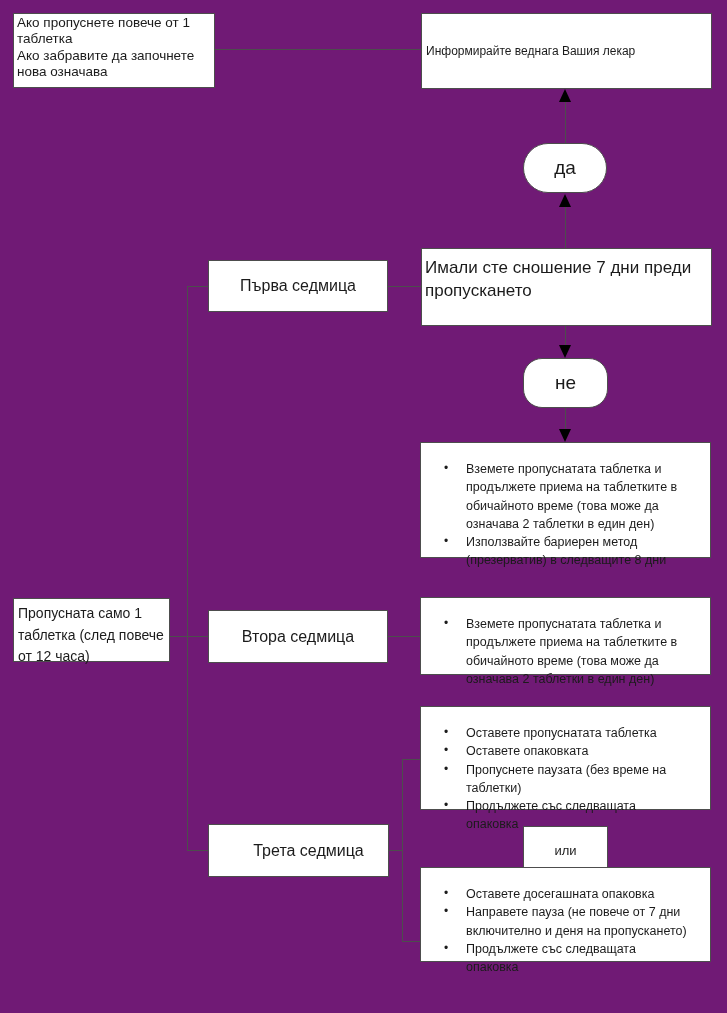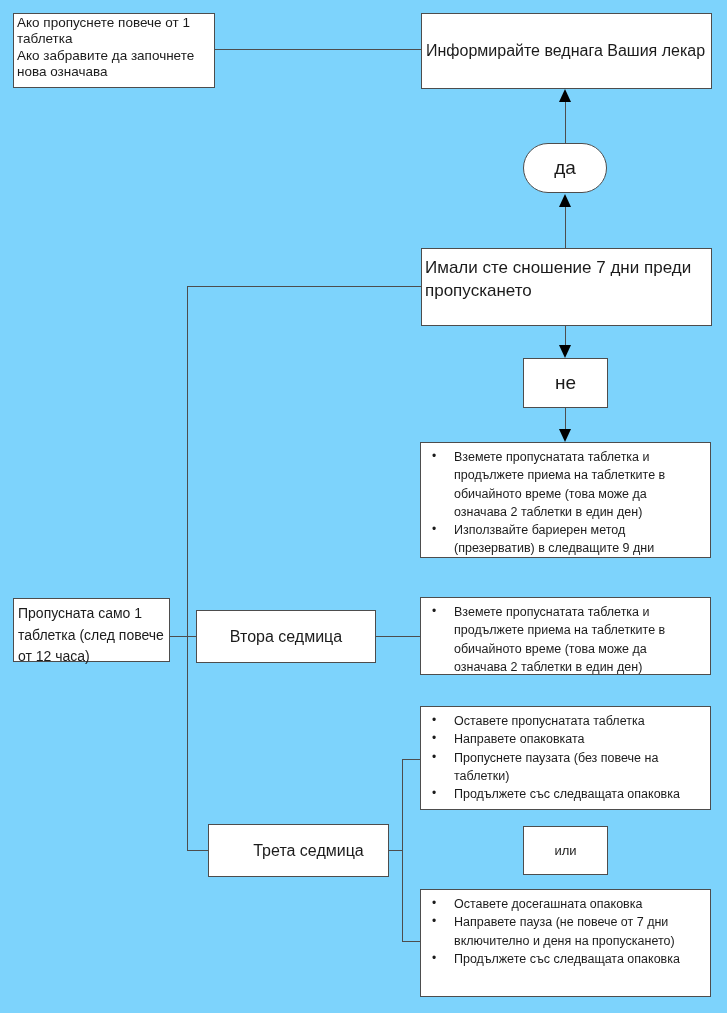--- a/index.html
+++ b/index.html
@@ -1,51 +1,51 @@
 <!DOCTYPE html>
 <html><head>
 <meta charset="utf-8">
 <style>
   html, body { margin: 0; padding: 0; background: #ffffff; }
   .canvas {
     position: relative;
     width: 727px; height: 1013px;
-    background: #7dd3fc;
+    background: #701a75;
     font-family: "Liberation Sans", "DejaVu Sans", sans-serif;
     color: #1b1b1b;
     overflow: hidden;
   }
   .box {
     position: absolute;
     box-sizing: border-box;
     border: 1px solid #4d4d4d;
     background: #ffffff;
     z-index: 2;
   }
   .center { display: flex; align-items: center; justify-content: center; }
   .vcenter { display: flex; align-items: center; }
 
   
   .b-topleft   { left: 13px;  top: 13px;  width: 202px; height: 75px; padding: 1px 3px; font-size: 13.5px; line-height: 1.22; }
-  .b-inform    { left: 421px; top: 13px;  width: 291px; height: 76px; padding: 16px 4px; font-size: 16px; }
+  .b-inform    { left: 421px; top: 13px;  width: 291px; height: 76px; padding: 16px 4px; font-size: 12px; }
   .b-da        { left: 523px; top: 143px; width: 84px;  height: 50px; font-size: 19px; border-radius: 25px; }
   .b-question  { left: 421px; top: 248px; width: 291px; height: 78px; padding: 8px 3px; font-size: 17px; line-height: 1.35; }
   .b-week1     { left: 208px; top: 260px; width: 180px; height: 52px; font-size: 16px; }
-  .b-ne        { left: 523px; top: 358px; width: 85px;  height: 50px; font-size: 19px; }
+  .b-ne        { left: 523px; top: 358px; width: 85px;  height: 50px; font-size: 19px; border-radius: 19px; }
   .b-instr1    { left: 420px; top: 442px; width: 291px; height: 116px; }
   .b-missed    { left: 13px;  top: 598px; width: 157px; height: 64px; padding: 4px 4px; font-size: 14px; line-height: 1.55; }
-  .b-week2     { left: 196px; top: 610px; width: 180px; height: 53px; font-size: 16px; }
+  .b-week2     { left: 208px; top: 610px; width: 180px; height: 53px; font-size: 16px; }
   .b-instr2    { left: 420px; top: 597px; width: 291px; height: 78px; }
   .b-week3     { left: 208px; top: 824px; width: 181px; height: 53px; font-size: 16px; padding-left: 20px; }
   .b-instr3    { left: 420px; top: 706px; width: 291px; height: 104px; }
   .b-ili       { left: 523px; top: 826px; width: 85px;  height: 49px; font-size: 13px; }
-  .b-instr4    { left: 420px; top: 889px; width: 291px; height: 108px; }
+  .b-instr4    { left: 420px; top: 867px; width: 291px; height: 95px; }
 
   
-  .box ul { margin: 0; padding: 5px 8px 0 0; list-style: none; font-size: 12.5px; line-height: 1.46; }
+  .box ul { margin: 12px; padding: 5px 8px 0 0; list-style: none; font-size: 12.5px; line-height: 1.46; }
   .box li { position: relative; padding-left: 33px; }
   .box li::before { content: "\2022"; position: absolute; left: 11px; top: 0; font-size: 12px; }
 
   
   .line { position: absolute; background: #4d4d4d; z-index: 1; }
   .arrow { position: absolute; width: 0; height: 0; z-index: 3; }
   .arrow.up   { border-left: 6px solid transparent; border-right: 6px solid transparent; border-bottom: 13px solid #000; }
   .arrow.down { border-left: 6px solid transparent; border-right: 6px solid transparent; border-top: 13px solid #000; }
 </style>
 </head>
@@ -86,29 +86,32 @@
   </div>
 
   <div class="box b-da center">
     <span>да</span>
   </div>
 
   <div class="box b-question">
     <span>Имали сте сношение 7 дни преди пропускането</span>
   </div>
 
+  <div class="box b-week1 center">
+    <span>Първа седмица</span>
+  </div>
 
   <div class="box b-ne center">
     <span>не</span>
   </div>
 
   <div class="box b-instr1">
     <ul>
         <li>Вземете пропуснатата таблетка и продължете приема на таблетките в обичайното време (това може да означава 2 таблетки в един ден)</li>
-        <li>Използвайте бариерен метод (презерватив) в следващите 9 дни</li>
+        <li>Използвайте бариерен метод (презерватив) в следващите 8 дни</li>
       </ul>
   </div>
 
   <div class="box b-missed">
     <span>Пропусната само 1 таблетка (след повече от 12 часа)</span>
   </div>
 
   <div class="box b-week2 center">
     <span>Втора седмица</span>
   </div>
@@ -119,22 +122,22 @@
       </ul>
   </div>
 
   <div class="box b-week3 center">
     <span>Трета седмица</span>
   </div>
 
   <div class="box b-instr3">
     <ul>
         <li>Оставете пропуснатата таблетка</li>
-        <li>Направете опаковката</li>
-        <li>Пропуснете паузата (без повече на таблетки)</li>
+        <li>Оставете опаковката</li>
+        <li>Пропуснете паузата (без време на таблетки)</li>
         <li>Продължете със следващата опаковка</li>
       </ul>
   </div>
 
   <div class="box b-ili center">
     <span>или</span>
   </div>
 
   <div class="box b-instr4">
     <ul>

